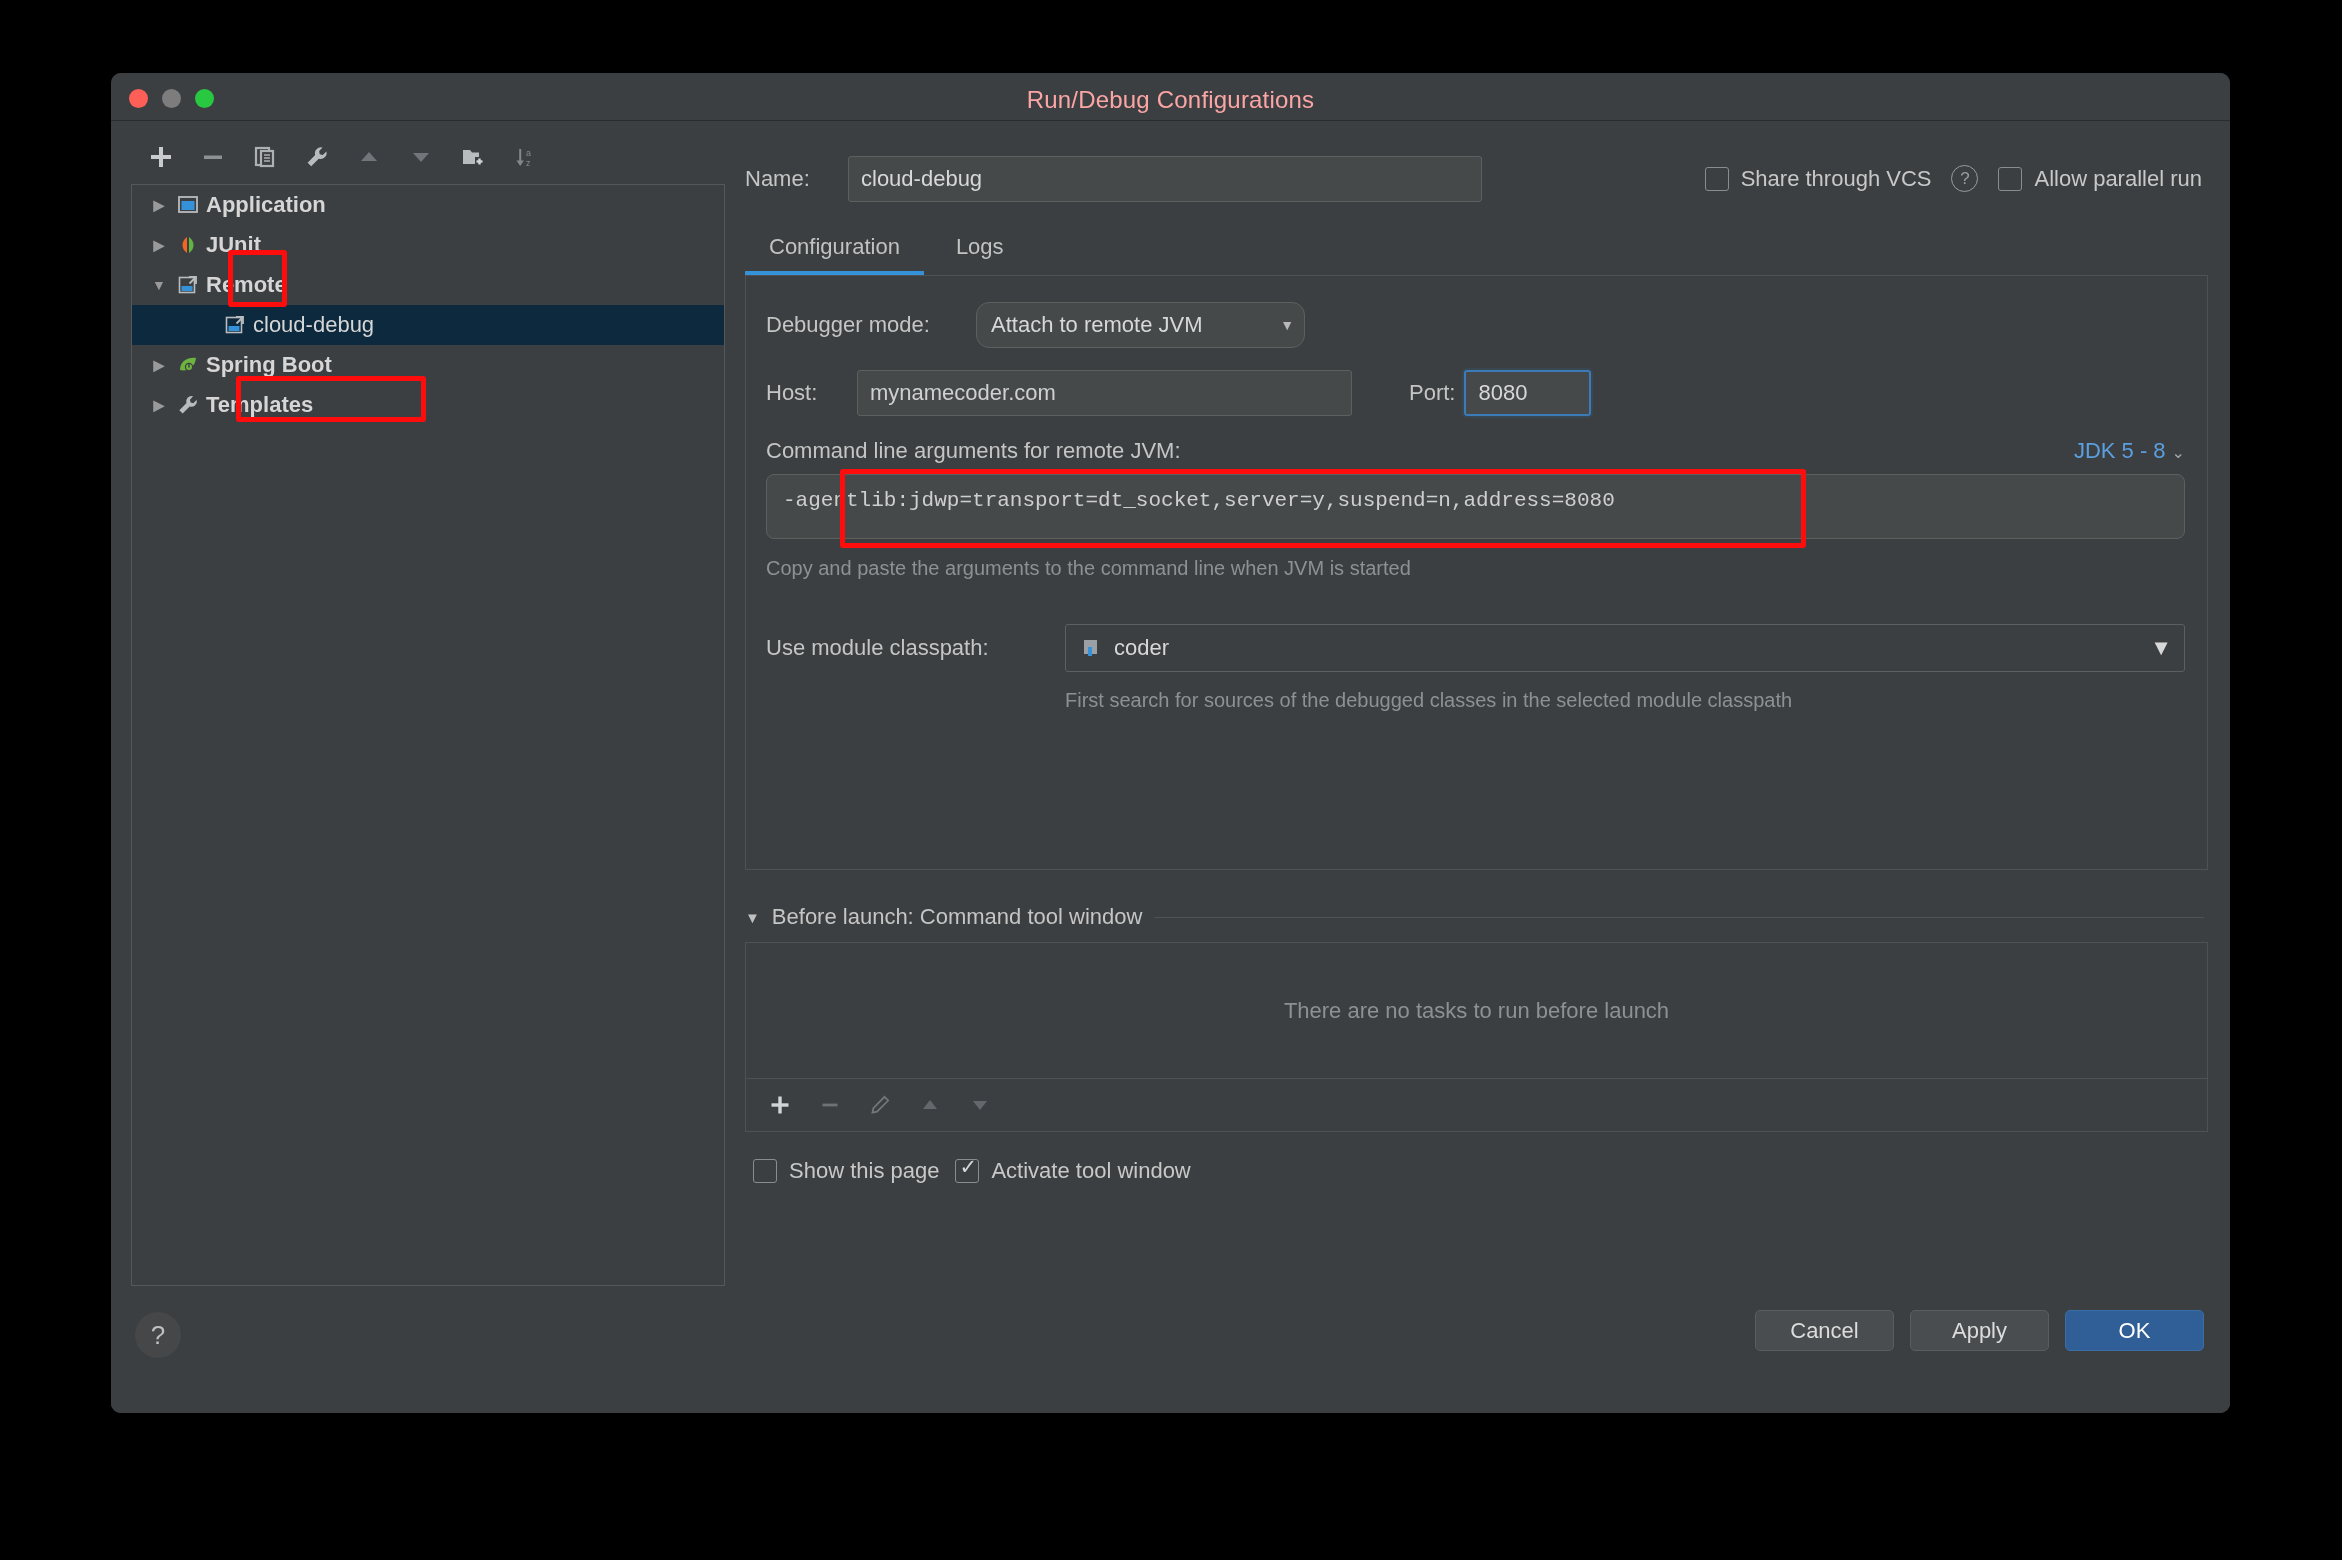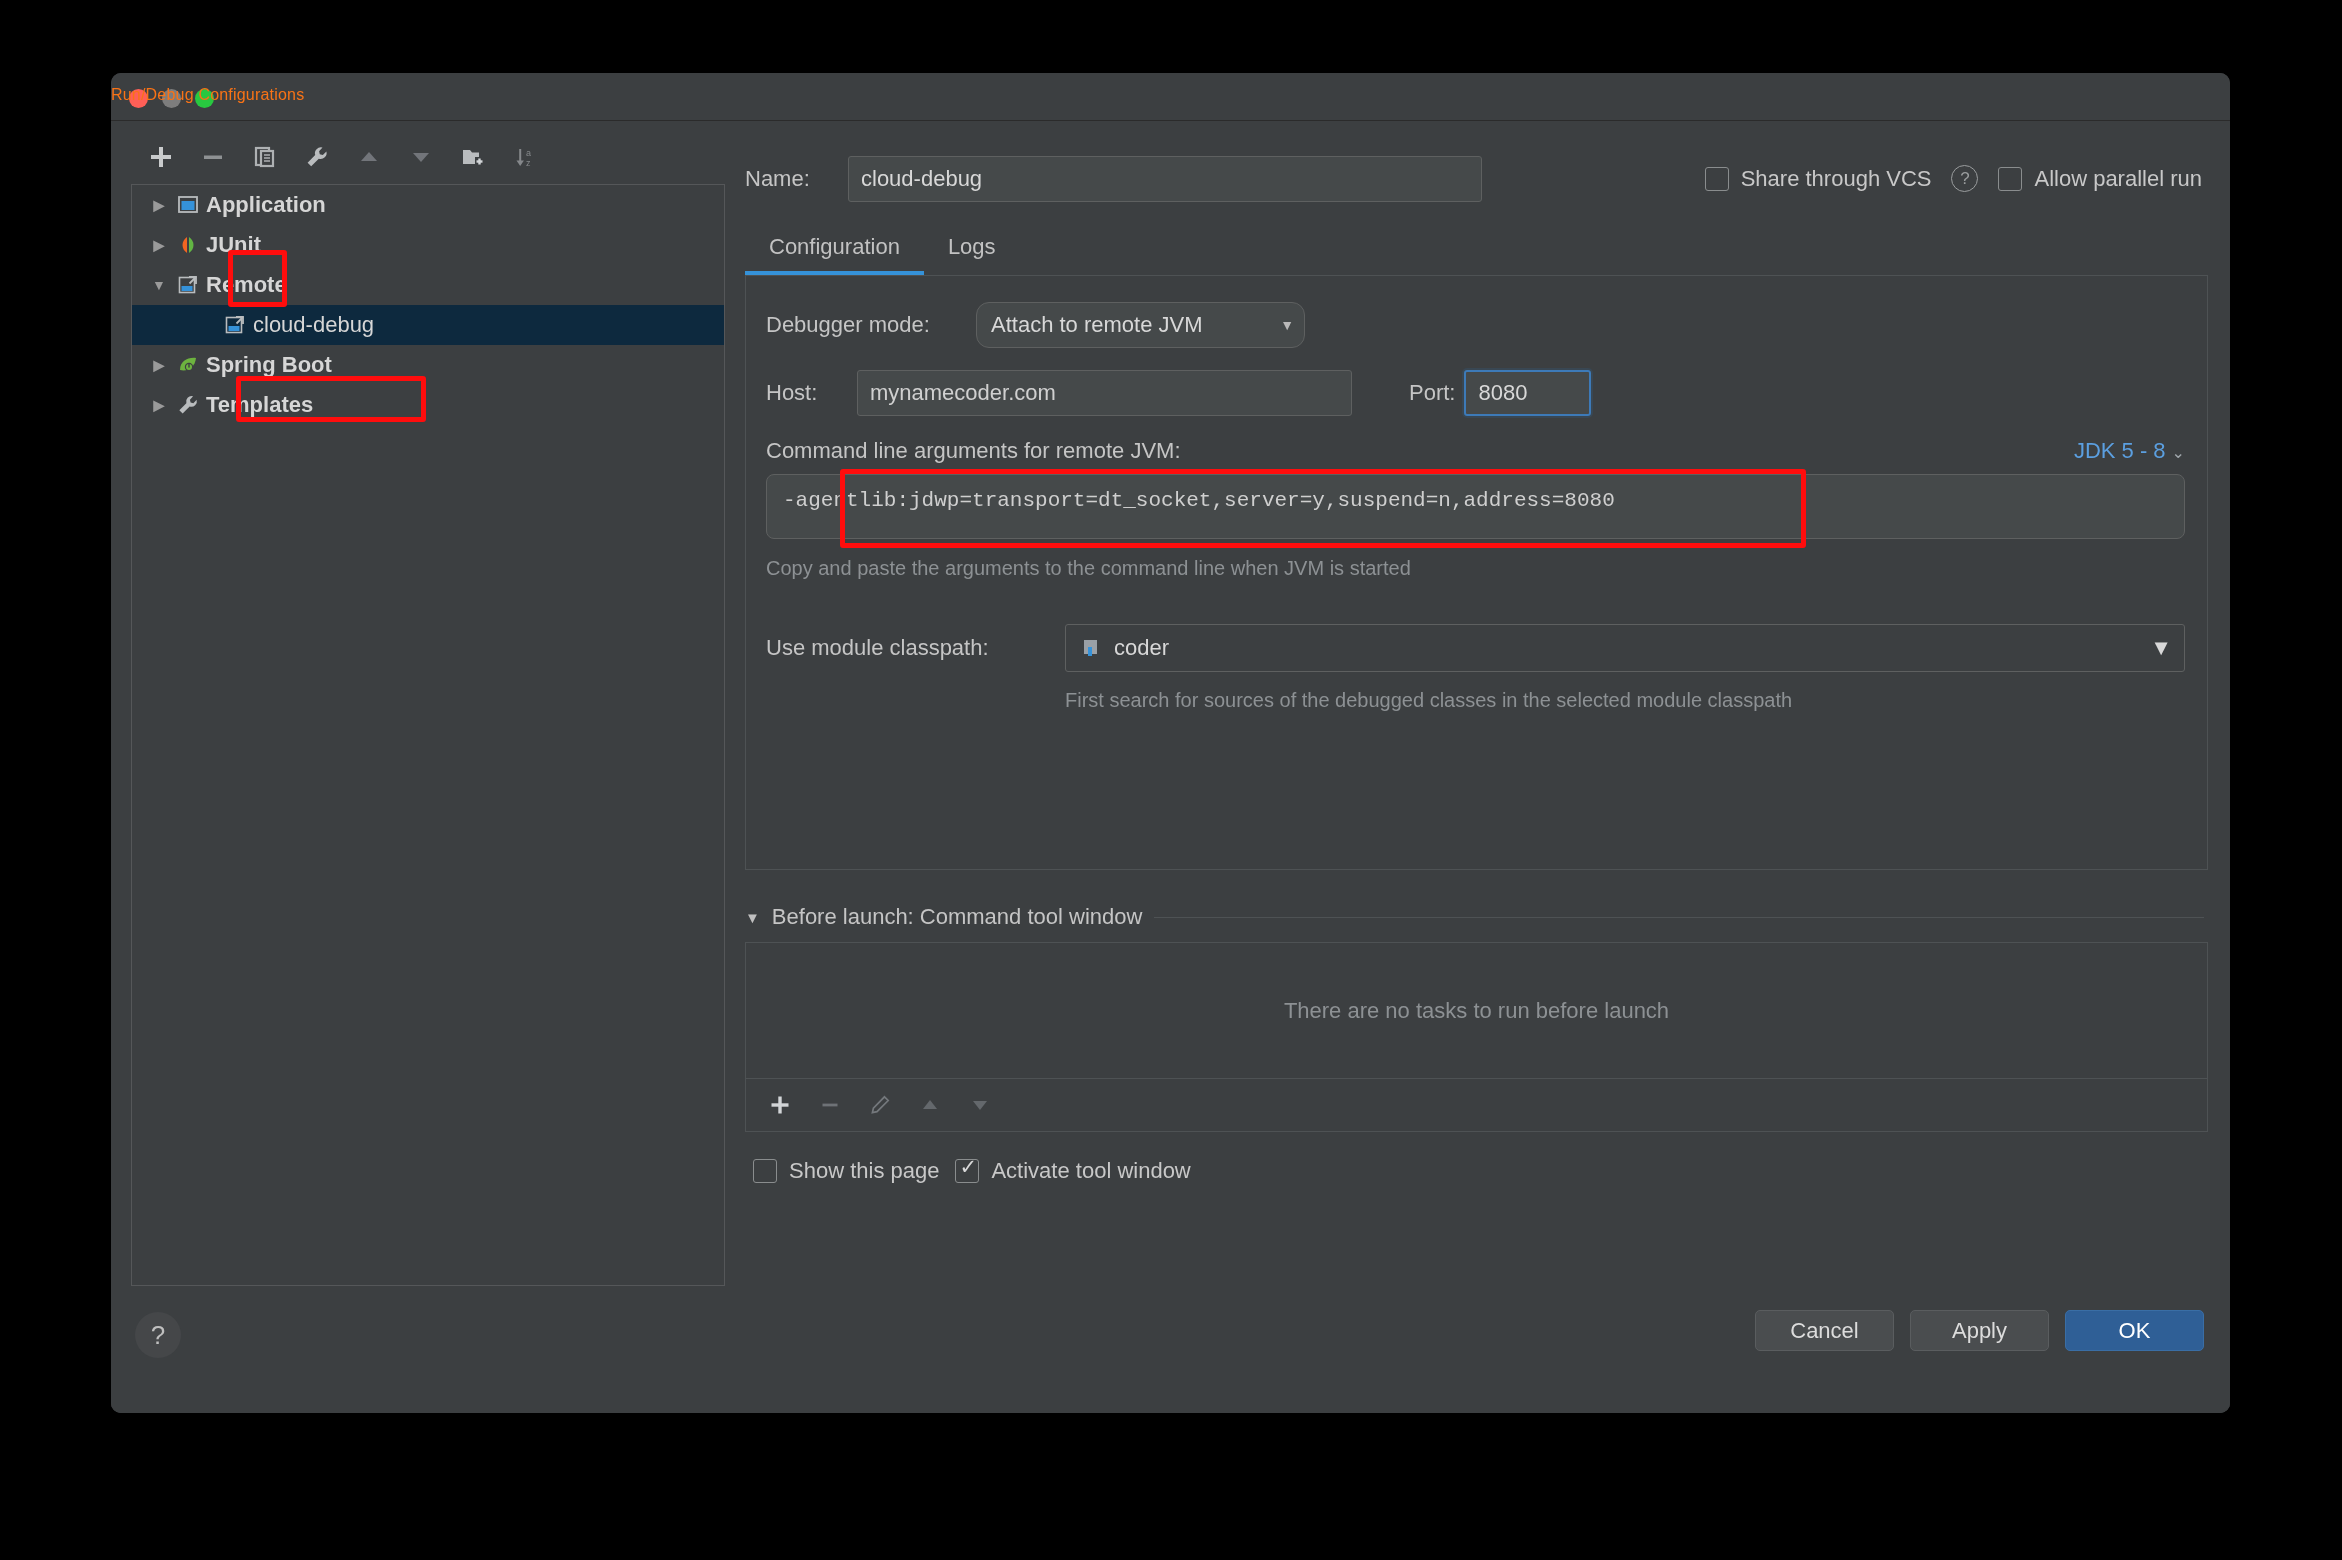--- a/index.html
+++ b/index.html
@@ -27,22 +27,22 @@
     background: #3c3f41;
     border-bottom: 1px solid #2b2b2b;
   }
   .traffic { position: absolute; top: 16px; left: 18px; display: flex; gap: 14px; }
   .dot { width: 19px; height: 19px; border-radius: 50%; }
   .dot.red    { background: #ff5f57; }
   .dot.yellow { background: #7d7d7d; }
   .dot.green  { background: #28c840; }
   .title-text {
     position: absolute; left: 0; right: 0; top: 13px;
-    text-align: left;
-    font-size: 16px; color: #f97316; letter-spacing: 0.2px;
+    text-align: center;
+    font-size: 24px; color: #fca5a5; letter-spacing: 0.2px;
   }
 
   .body-area {
     position: relative;
     height: calc(100% - 48px);
     background: #3c3f41;
   }
 
   
   .left-panel {
@@ -116,21 +116,21 @@
     font-size: 21px; color: #d9d9d9; line-height: 24px;
   }
   .qmark {
     width: 27px; height: 27px; border-radius: 50%;
     border: 1.5px solid #9a9d9e; color: #9a9d9e;
     font-size: 17px; display: flex; align-items: center; justify-content: center;
     flex: none;
   }
 
   
-  .tabs { display: flex; margin-top: 20px; position: relative; }
+  .tabs { display: flex; gap: 8px; margin-top: 20px; position: relative; }
   .tab {
     font-size: 22px; color: #c2c2c2; padding: 8px 24px 16px 24px;
     position: relative;
   }
   .tab.active::after {
     content: ""; position: absolute; left: 0; right: 0; bottom: 0;
     height: 5px; background: #3592d9;
   }
   .tabs-underline {
     position: absolute; left: 0; right: 0; bottom: 0; height: 1px; background: #4e5254;

